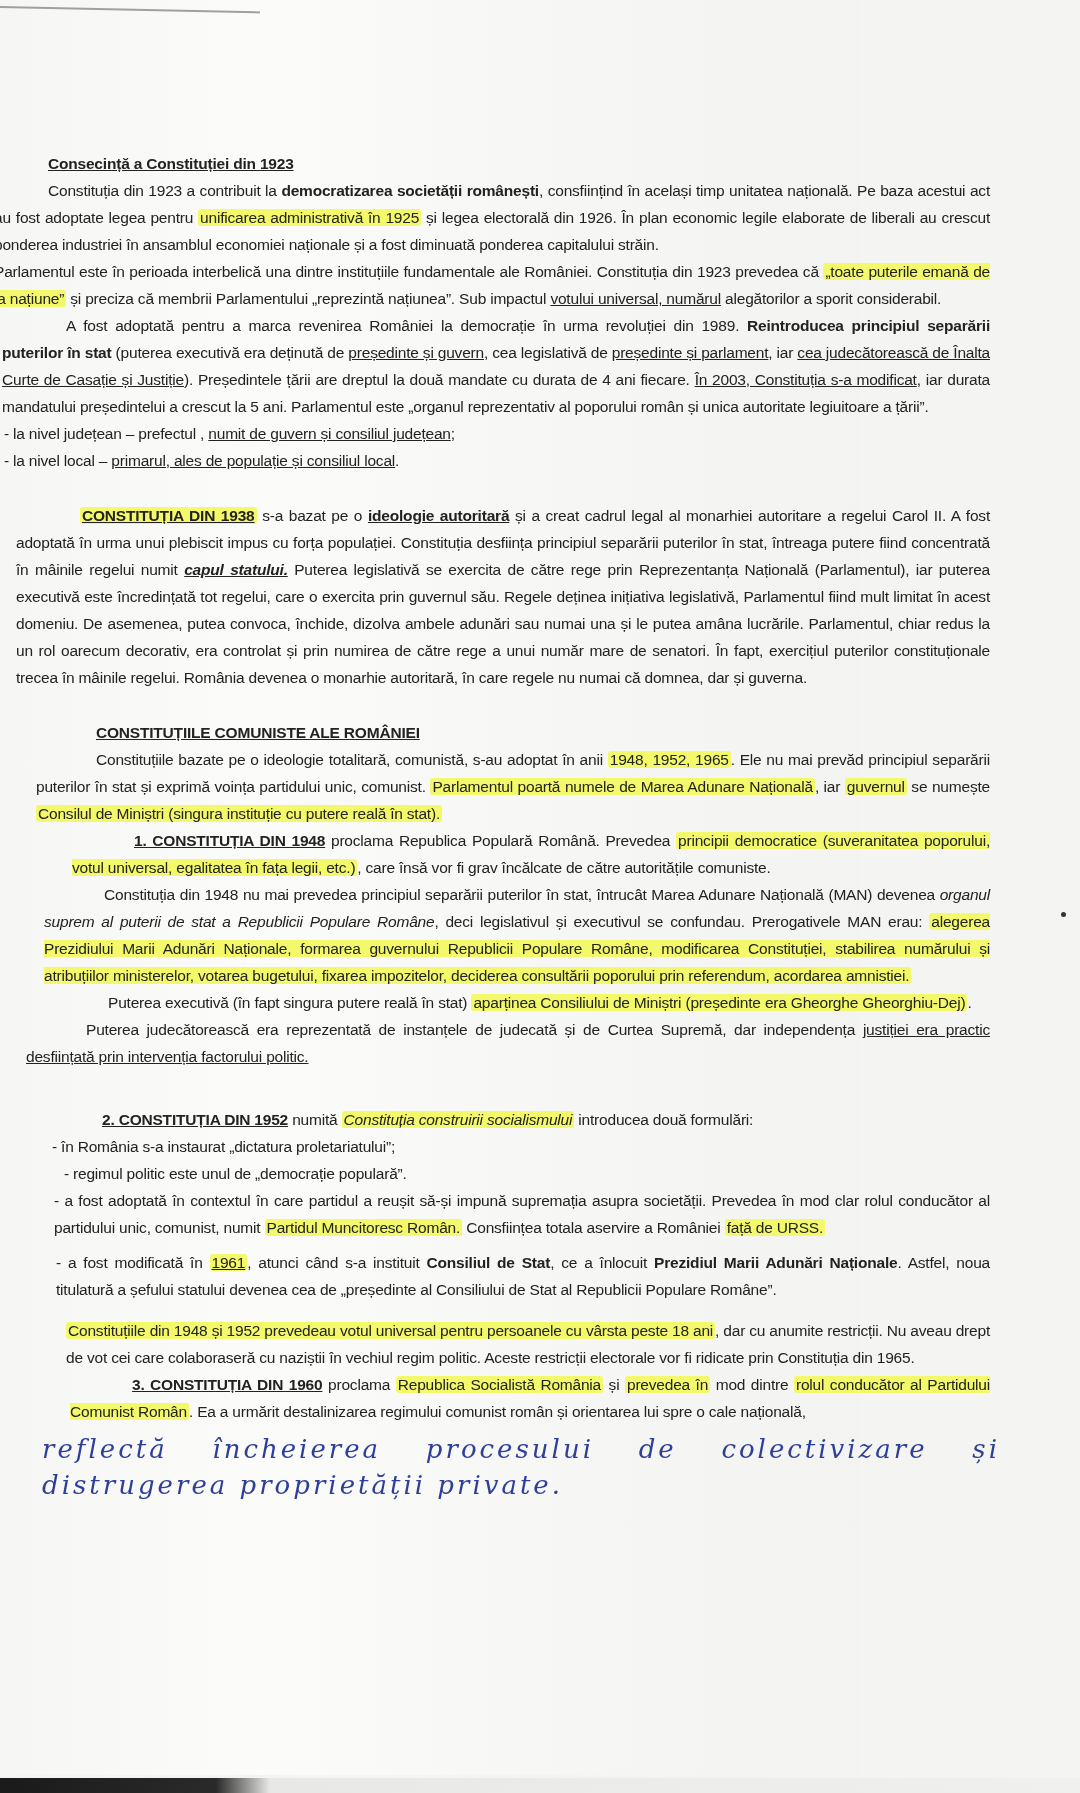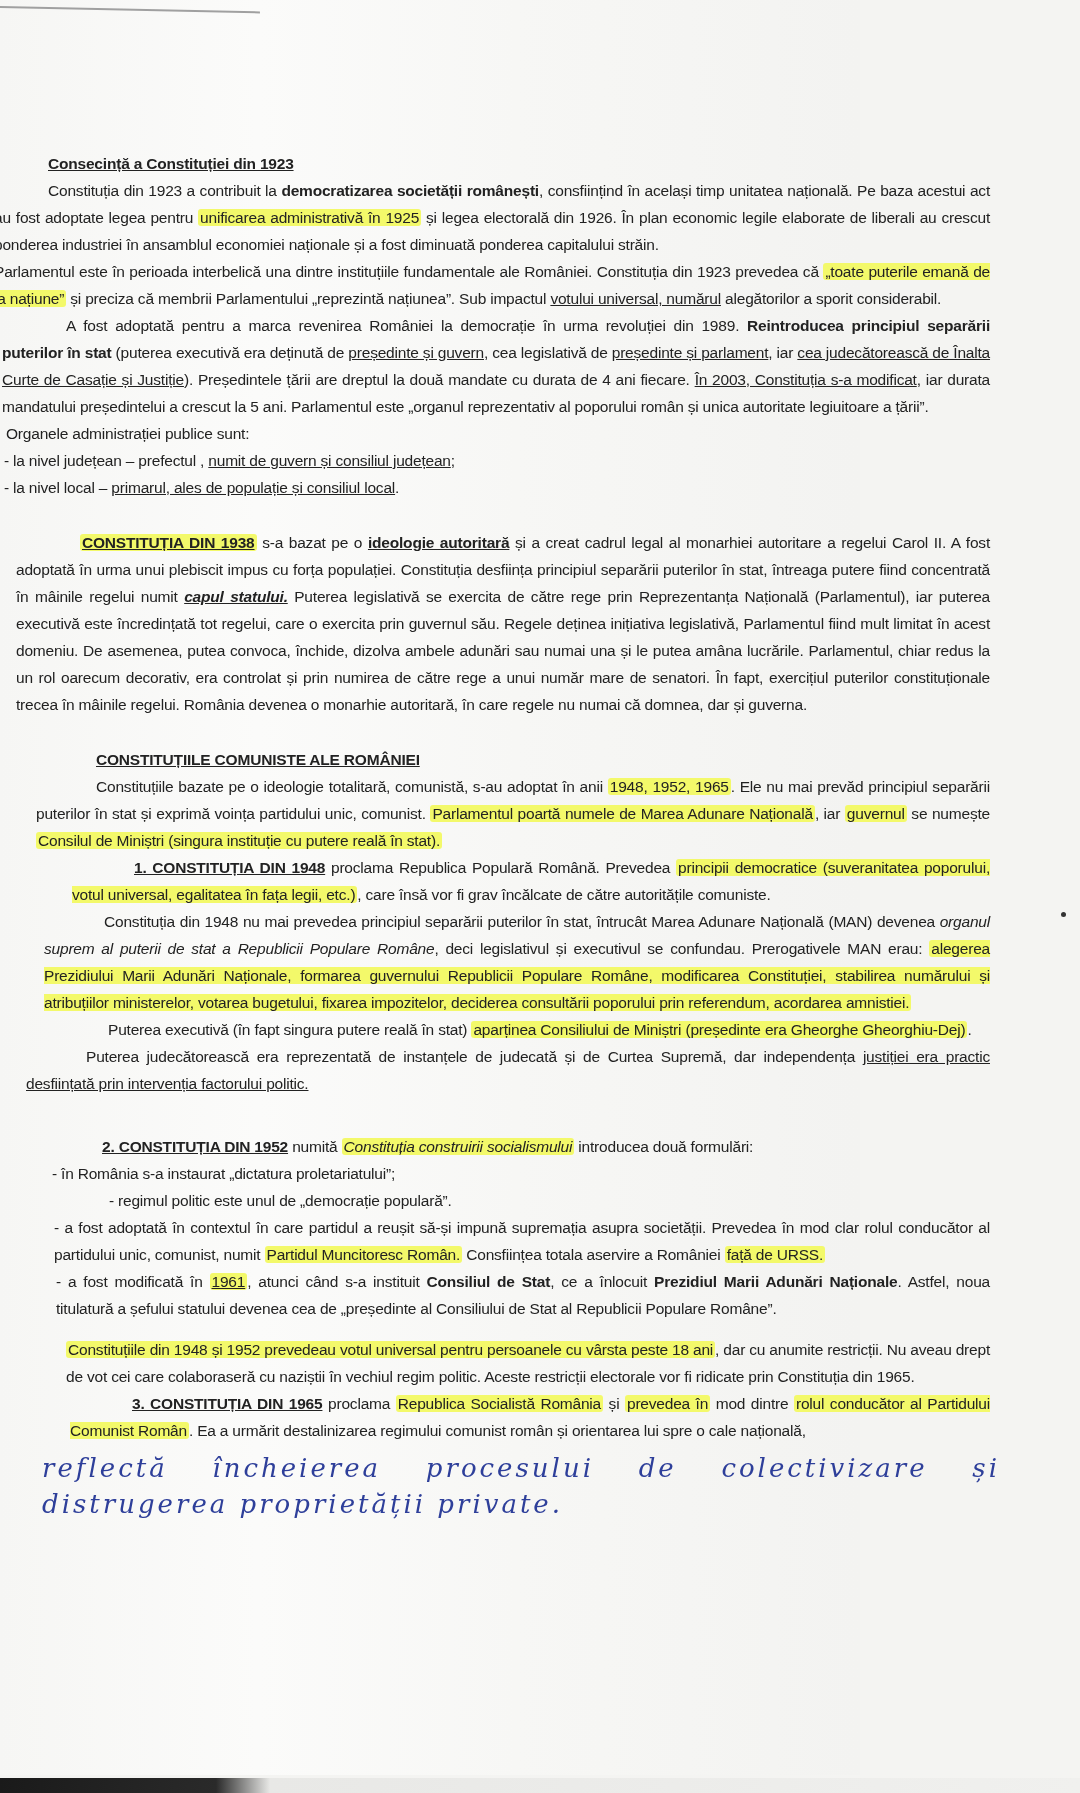--- a/index.html
+++ b/index.html
@@ -61,21 +61,20 @@
     <p class="cut-left" style="text-indent:54px;padding-right:10px;">
       <span>Constituția din 1923 a contribuit la </span><b>democratizarea societății românești</b><span>, consființind în același timp unitatea națională. Pe baza acestui act au fost adoptate legea pentru </span><span class="hl">unificarea administrativă în 1925</span><span> și legea electorală din 1926. În plan economic legile elaborate de liberali au crescut ponderea industriei în ansamblul economiei naționale și a fost diminuată ponderea capitalului străin.</span>
     </p>
     <p class="cut-left" style="padding-right:10px;">
       <span>Parlamentul este în perioada interbelică una dintre instituțiile fundamentale ale României. Constituția din 1923 prevedea că </span><span class="hl">„toate puterile emană de la națiune”</span><span> și preciza că membrii Parlamentului „reprezintă națiunea”. Sub impactul </span><u>votului universal, numărul</u><span> alegătorilor a sporit considerabil.</span>
     </p>
 
     <p style="text-indent:64px;padding-left:2px;padding-right:10px;">
       <span>A fost adoptată pentru a marca revenirea României la democrație în urma revoluției din 1989. </span><b>Reintroducea principiul separării puterilor în stat</b><span> (puterea executivă era deținută de </span><u>președinte și guvern</u><span>, cea legislativă de </span><u>președinte și parlament</u><span>, iar </span><u>cea judecătorească de Înalta Curte de Casație și Justiție</u><span>). Președintele țării are dreptul la două mandate cu durata de 4 ani fiecare. </span><u>În 2003, Constituția s-a modificat</u><span>, iar durata mandatului președintelui a crescut la 5 ani. Parlamentul este „organul reprezentativ al poporului român și unica autoritate legiuitoare a țării”.</span>
     </p>
-    <p style="padding-left:6px;">Organele administrației publice sunt:</p>
     <p class="list-item">
       <span>- la nivel județean – prefectul , </span><u>numit de guvern și consiliul județean</u><span>;</span>
     </p>
     <p class="list-item">
       <span>- la nivel local – </span><u>primarul, ales de populație și consiliul local</u><span>.</span>
     </p>
 
     <div class="gap"></div>
 
     <p style="padding-left:16px;padding-right:10px;text-indent:64px;">
@@ -99,32 +98,32 @@
     <p style="padding-left:46px;padding-right:10px;text-indent:62px;">
       <span>Puterea executivă (în fapt singura putere reală în stat) </span><span class="hl">aparținea Consiliului de Miniștri (președinte era Gheorghe Gheorghiu-Dej)</span><span>.</span>
     </p>
     <p style="padding-left:26px;padding-right:10px;text-indent:60px;">
       <span>Puterea judecătorească era reprezentată de instanțele de judecată și de Curtea Supremă, dar independența </span><u>justiției era practic desființată prin intervenția factorului politic.</u>
     </p>
     <p style="padding-left:40px;padding-right:10px;text-indent:62px;margin-top:36px;">
       <span class="h-underline">2. CONSTITUȚIA DIN 1952</span><span> numită </span><i class="hl">Constituția construirii socialismului</i><span> introducea două formulări:</span>
     </p>
     <p style="padding-left:52px;">- în România s-a instaurat „dictatura proletariatului”;</p>
-    <p style="padding-left:64px;margin-left:45px;">- regimul politic este unul de „democrație populară”.</p>
+    <p style="padding-left:64px;">- regimul politic este unul de „democrație populară”.</p>
     <p style="padding-left:54px;padding-right:10px;">
       <span>- a fost adoptată în contextul în care partidul a reușit să-și impună supremația asupra societății. Prevedea în mod clar rolul conducător al partidului unic, comunist, numit </span><span class="hl">Partidul Muncitoresc Român.</span><span> Consființea totala aservire a României </span><span class="hl">față de URSS.</span>
     </p>
-    <p style="padding-left:56px;padding-right:10px;">
+    <p style="padding-left:56px;padding-right:10px;margin-top:8px;">
       <span>- a fost modificată în </span><u class="hl">1961</u><span>, atunci când s-a instituit </span><b>Consiliul de Stat</b><span>, ce a înlocuit </span><b>Prezidiul Marii Adunări Naționale</b><span>. Astfel, noua titulatură a șefului statului devenea cea de „președinte al Consiliului de Stat al Republicii Populare Române”.</span>
     </p>
     <div class="gap-s"></div>
     <p style="padding-left:66px;padding-right:10px;">
       <span class="hl">Constituțiile din 1948 și 1952 prevedeau votul universal pentru persoanele cu vârsta peste 18 ani</span><span>, dar cu anumite restricții. Nu aveau drept de vot cei care colaboraseră cu naziștii în vechiul regim politic. Aceste restricții electorale vor fi ridicate prin Constituția din 1965.</span>
     </p>
     <p style="padding-left:70px;padding-right:10px;text-indent:62px;">
-      <span class="h-underline">3. CONSTITUȚIA DIN 1965</span><span> proclama </span><span class="hl">Republica Socialistă România</span><span> și </span><span class="hl">prevedea în</span><span> mod dintre </span><span class="hl">rolul conducător al Partidului Comunist Român</span><span>. Ea a urmărit destalinizarea regimului comunist român și orientarea lui spre o cale națională,</span>
+      <span class="h-underline">3. CONSTITUȚIA DIN 1960</span><span> proclama </span><span class="hl">Republica Socialistă România</span><span> și </span><span class="hl">prevedea în</span><span> mod dintre </span><span class="hl">rolul conducător al Partidului Comunist Român</span><span>. Ea a urmărit destalinizarea regimului comunist român și orientarea lui spre o cale națională,</span>
     </p>
     <p class="handwriting">reflectă încheierea procesului de colectivizare și distrugerea proprietății private.</p>
   </div>
 
   <div class="dot"></div>
 </div>
 <div class="bottom-shadow"></div>
 
 </body></html>

